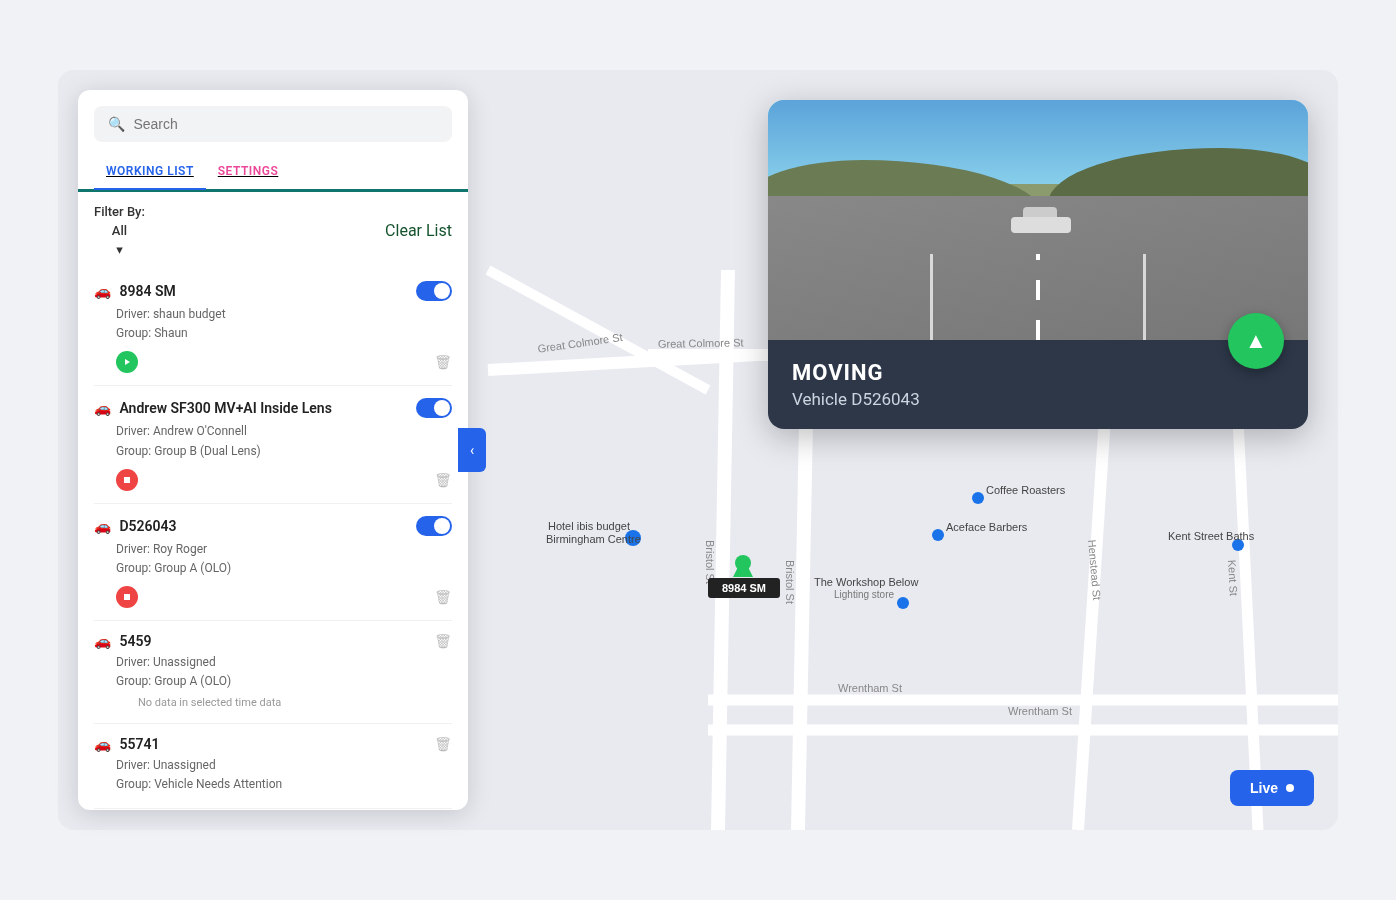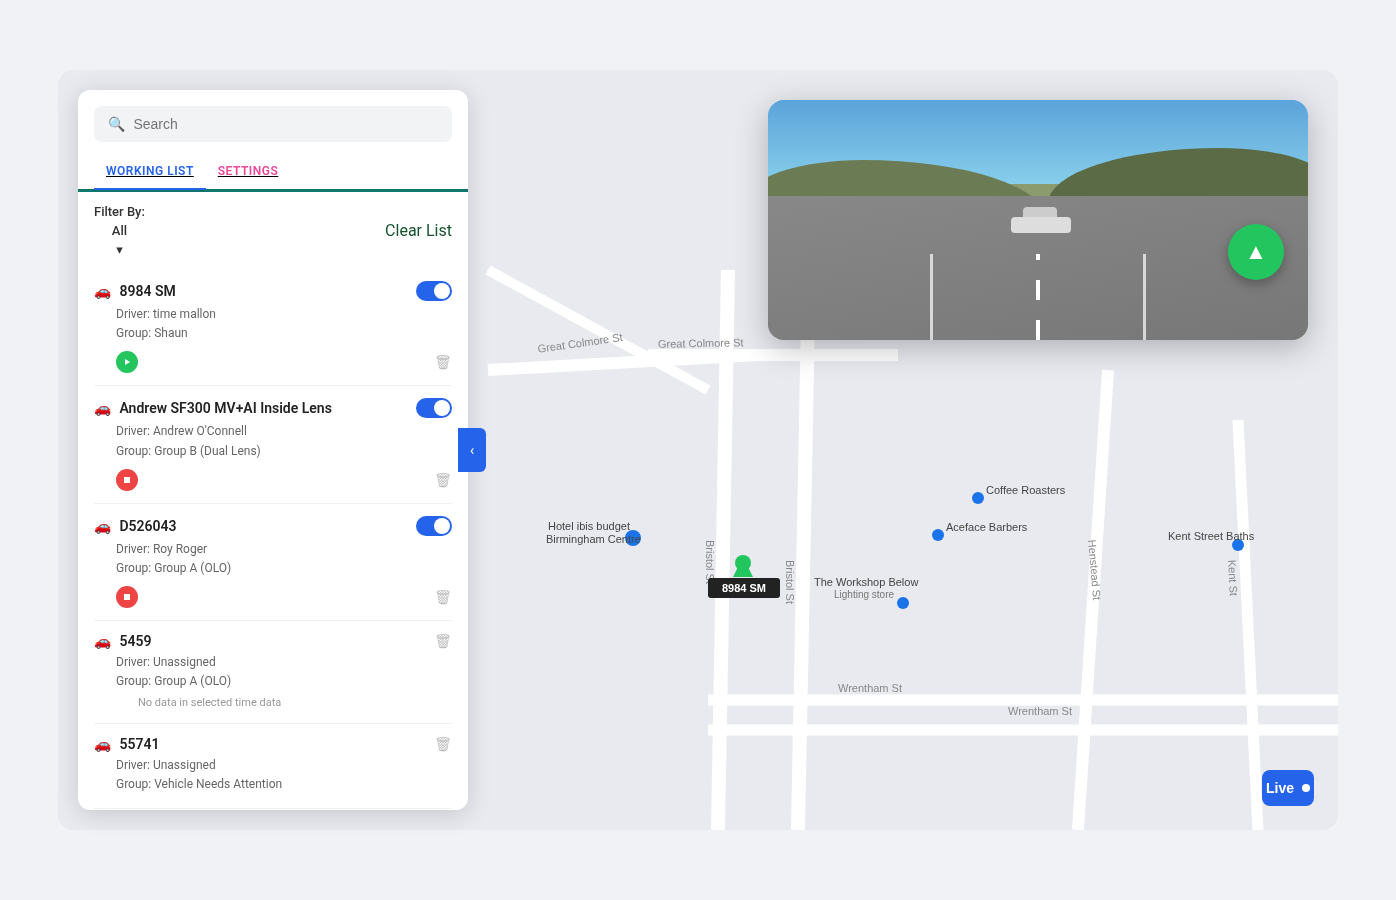--- a/index.html
+++ b/index.html
@@ -412,21 +412,21 @@
 
     
     .live-btn {
       position: absolute;
       bottom: 24px;
       right: 24px;
       background: #2563eb;
       color: #fff;
       border: none;
       border-radius: 8px;
-      padding: 10px 4px;
+      padding: 10px 20px;
       font-size: 14px;
       font-weight: 600;
       cursor: pointer;
       display: flex;
       align-items: center;
       gap: 8px;
     }
 
     .live-dot {
       width: 8px;
@@ -520,21 +520,21 @@
 
       <div class="vehicle-item">
         <div class="vehicle-header">
           <div class="vehicle-name-row">
             <span class="vehicle-icon">🚗</span>
             <span class="vehicle-name">8984 SM</span>
           </div>
           <div class="toggle"></div>
         </div>
         <div class="vehicle-meta">
-          <div>Driver: time mallon</div>
+          <div>Driver: shaun budget</div>
           <div>Group: Shaun</div>
         </div>
         <div class="vehicle-actions">
           <div class="status-dot moving">
             <svg viewBox="0 0 10 10">
                 <polygon points="3,2 8,5 3,8" fill="#fff"></polygon>
               </svg>
           </div>
           <span class="delete-btn">🗑</span>
         </div>
@@ -634,20 +634,24 @@
         <div class="road-lines"></div>
         <div class="road-right-line"></div>
       </div>
 
       <div class="car-shape">
         <div class="car-top"></div>
         <div class="car-body"></div>
       </div>
     </div>
 
+    <div class="vehicle-info-bar">
+      <div class="vehicle-status-label">MOVING</div>
+      <div class="vehicle-id">Vehicle D526043</div>
+    </div>
 
     <div class="nav-circle">
       <span class="nav-arrow">▲</span>
     </div>
   </div>
 
   <button class="live-btn">
     <span>Live</span>
     <span class="live-dot"></span>
   </button>

